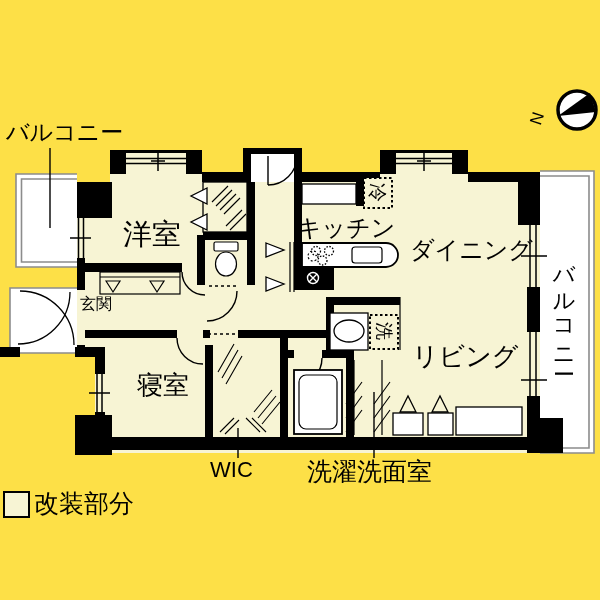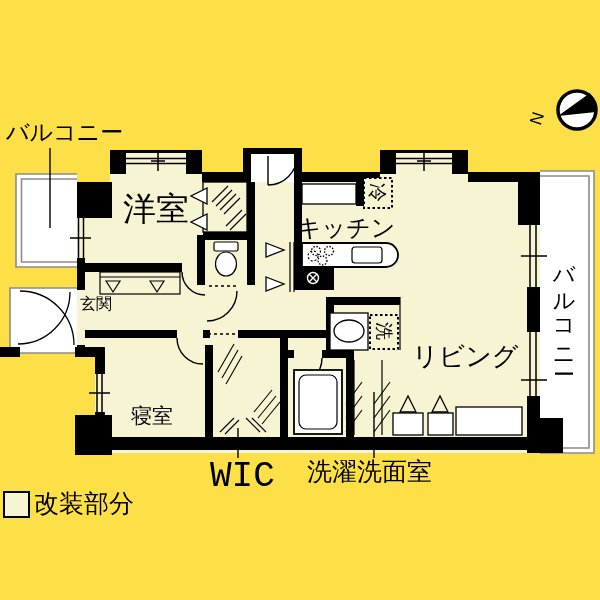--- a/index.html
+++ b/index.html
@@ -180,24 +180,25 @@
     <path d="M50,148 V228"></path>
     <path d="M238,428 V458"></path>
     <path d="M374,392 V458"></path>
   </g>
 
   <rect x="4" y="492" width="25" height="25" fill="#f7f4d4" stroke="#000" stroke-width="2"></rect>
 </svg>
 
   <div class="lbl" style="left:6px;top:121px;font-size:23px;">バルコニー</div>
   <div class="lbl" style="left:531px;top:110px;font-size:17px;transform:rotate(-72deg);">N</div>
-  <div class="lbl" style="left:123px;top:192px;font-size:33px;">洋室</div>
+  <div class="lbl" style="left:123px;top:220px;font-size:29px;">洋室</div>
   <div class="lbl" style="left:297px;top:216px;font-size:24px;text-align:right;">キッチン</div>
+  <div class="lbl" style="left:410px;top:238px;font-size:24px;">ダイニング</div>
   <div class="lbl rot90" style="left:368px;top:183px;font-size:19px;">冷</div>
   <div class="lbl" style="left:80px;top:296px;font-size:16px;">玄関</div>
-  <div class="lbl" style="left:131px;top:372px;font-size:21px;margin-top:33px;">寝室</div>
+  <div class="lbl" style="left:137px;top:372px;font-size:26px;">寝室</div>
   <div class="lbl" style="left:412px;top:343px;font-size:26px;text-align:center;">リビング</div>
   <div class="lbl rot90" style="left:375px;top:322px;font-size:18px;">洗</div>
   <div class="lbl vert" style="left:553px;top:250px;font-size:22px;">バルコニー</div>
-  <div class="lbl" style="left:210px;top:459px;font-size:36px;font-family:Liberation Mono, monospace;">WIC</div>
+  <div class="lbl" style="left:210px;top:459px;font-size:22px;">WIC</div>
   <div class="lbl" style="left:307px;top:459px;font-size:25px;">洗濯洗面室</div>
   <div class="lbl" style="left:34px;top:491px;font-size:25px;text-align:center;">改装部分</div>
 </div>
 
 </body></html>

